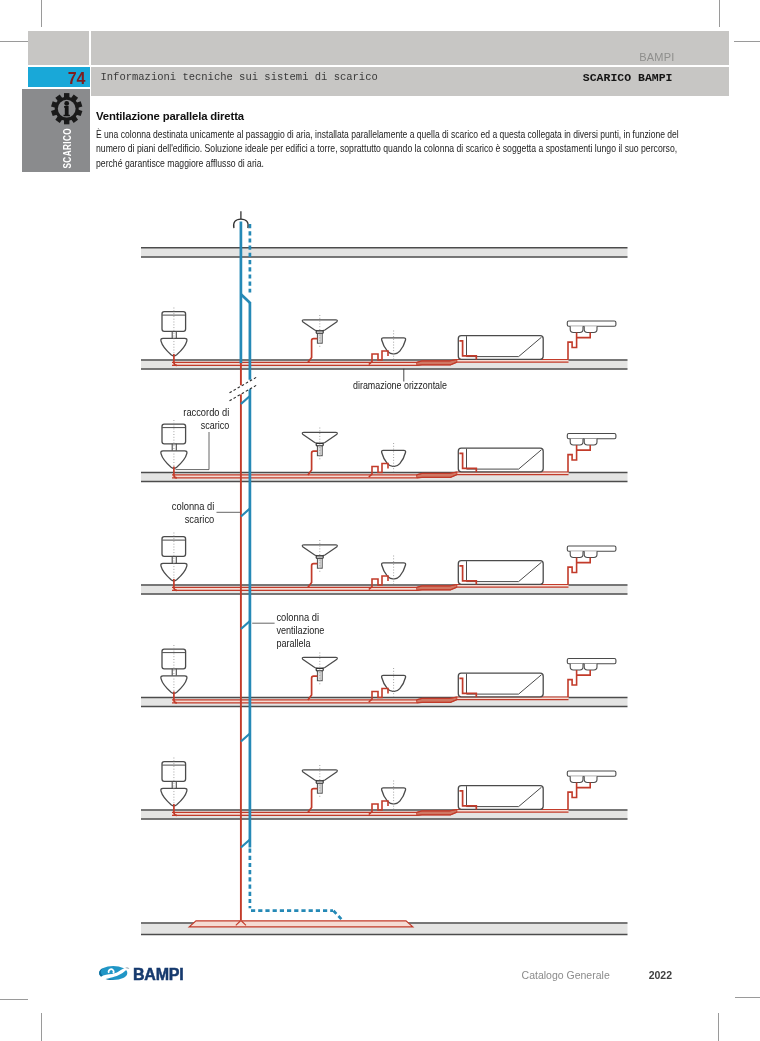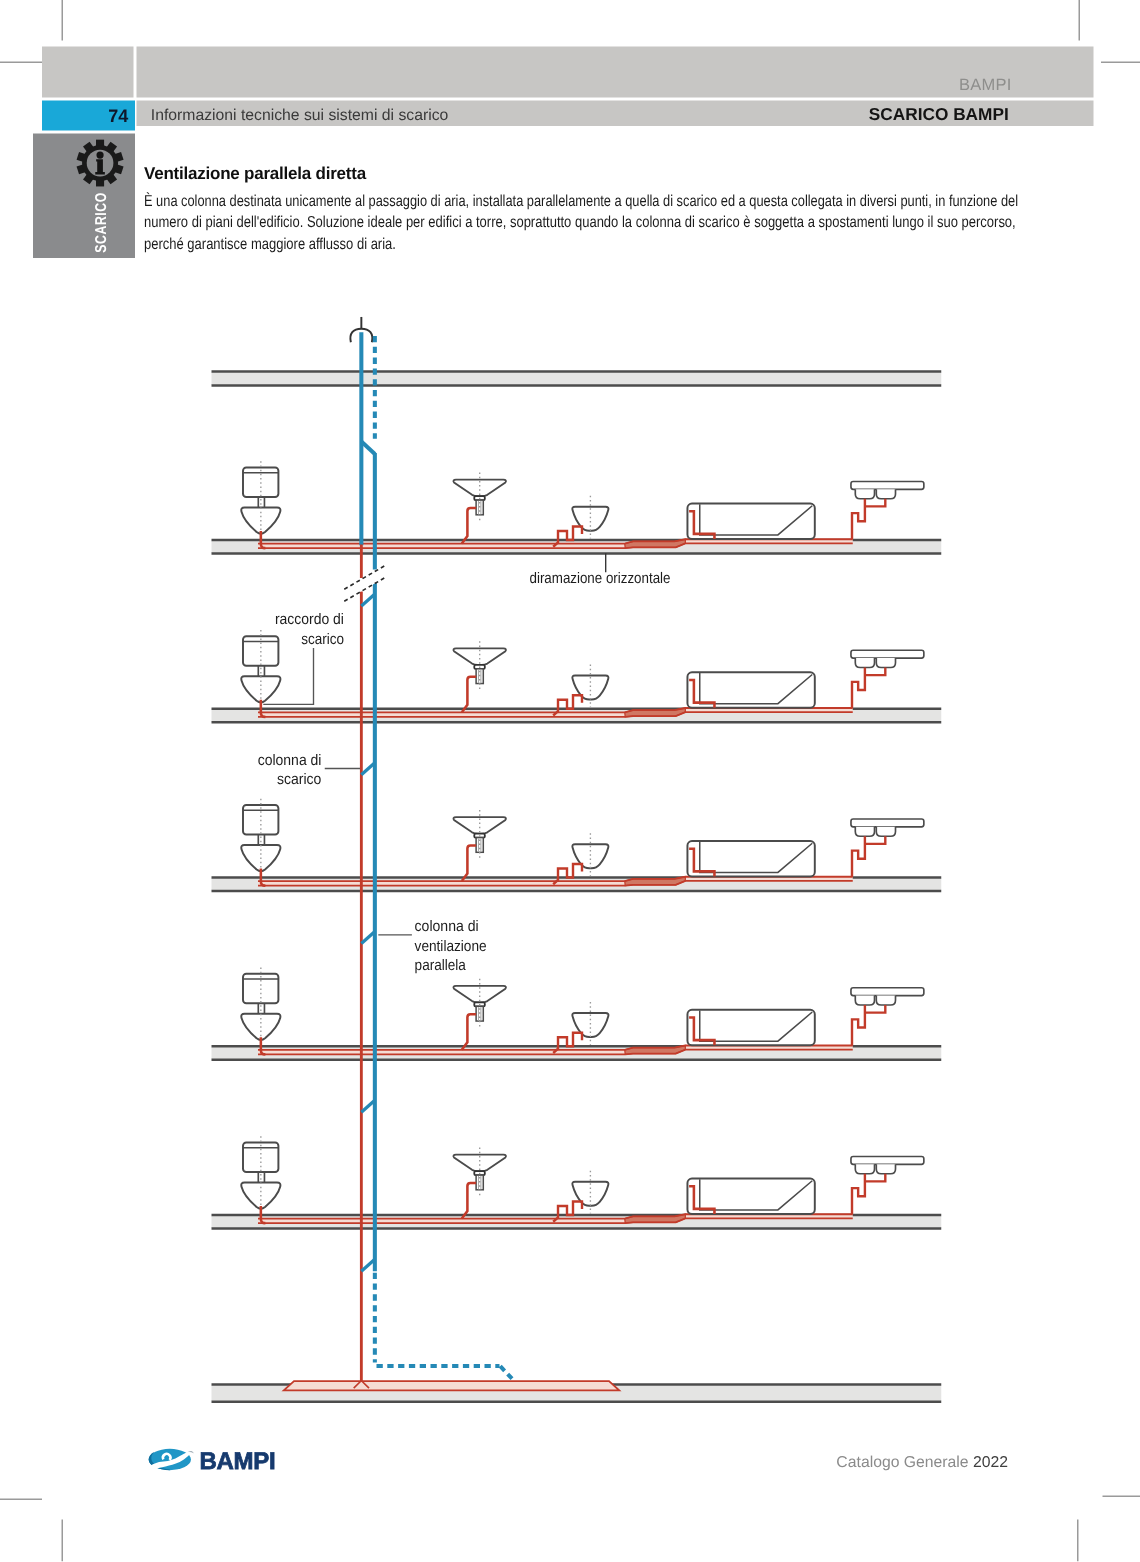--- a/index.html
+++ b/index.html
@@ -26,24 +26,24 @@
 
 <div class="abs" style="left:718px;top:1013px;width:1px;height:28px;background:#9a9a9a;"></div>
 
 <div class="abs" style="left:28px;top:30.5px;width:61px;height:34px;background:#c7c6c4;"></div>
 
 <div class="abs" style="left:91px;top:30.5px;width:637.5px;height:34px;background:#c7c6c4;">
   <div class="abs" style="right:54px;bottom:2px;font-size:11px;color:#8e8e8c;letter-spacing:0.2px;">BAMPI</div>
 </div>
 
 <div class="abs" style="left:28px;top:66.5px;width:61.5px;height:20.5px;background:#19a8d8;">
-  <div class="abs" style="right:4px;top:3.5px;font-size:12px;font-weight:bold;color:#0f172a;">74</div>
-</div>
-
-<div class="abs" style="left:91px;top:66.5px;width:637.5px;height:17px;background:#c7c6c4;">
+  <div class="abs" style="right:4px;top:3.5px;font-size:16px;font-weight:bold;color:#7f1d1d;">74</div>
+</div>
+
+<div class="abs" style="left:91px;top:66.5px;width:637.5px;height:29px;background:#c7c6c4;font-family:Liberation Mono, monospace;">
 
   <div class="abs" style="left:9.5px;top:4.5px;font-size:10.5px;color:#3a3a3a;">Informazioni tecniche sui sistemi di scarico</div>
 
   <div class="abs" style="right:56px;top:4px;font-size:11.5px;font-weight:bold;color:#141414;">SCARICO BAMPI</div>
 </div>
 
 <div class="abs" style="left:22px;top:89px;width:67.5px;height:83px;background:#8a8b8d;">
 <svg width="68" height="83" viewBox="0 0 68 83" style="position:absolute;left:0;top:0;">
 
   <g transform="translate(44.7,19.7)">
@@ -234,13 +234,13 @@
 <svg class="abs" style="left:98px;top:964px;" width="33" height="18" viewBox="0 0 33 18">
   <ellipse cx="15.2" cy="9" rx="14.1" ry="7.1" fill="#2096c6"></ellipse>
   <path d="M15.2,16.1 C7.3,16.1 1.1,12.9 1.1,9 C1.1,7 2.6,5.2 4.9,3.9 C3.4,5.4 2.7,6.9 2.9,8.6 C3.3,12.2 8.6,15 15.2,15.7 Z" fill="#0f6f9e"></path>
   <path d="M0.6,14.8 C3,12 7,10.5 11,10.3 C15,10.1 18.5,8.8 21,7.2 C23.5,5.6 25.8,4.4 28.2,3.8 C29.3,3.6 30,4.2 29.2,5 C26.5,7.8 23,10.5 18.8,11.9 C14,13.5 6,15.5 2,15.5 C0.8,15.5 0.2,15.2 0.6,14.8 Z" fill="#fff"></path>
   <path d="M10.9,8.9 A2.5,2.5 0 1 1 15.1,9.3" fill="none" stroke="#fff" stroke-width="1.7"></path>
   <path d="M27.2,3.9 C28.3,3.5 29.6,3.4 30.4,3.8 L31.4,5 C30.6,4.4 29,4.1 27.2,3.9 Z" fill="#8a9aa6"></path>
 </svg>
 
 <div class="abs" style="left:133px;top:965.5px;font-size:16px;font-weight:bold;color:#163a6e;letter-spacing:-0.2px;-webkit-text-stroke:0.5px #163a6e;">BAMPI</div>
 
-<div class="abs" style="right:88px;top:969px;font-size:10.5px;color:#8b8b8b;">Catalogo Generale <span style="font-weight:normal;color:#3f3f3f;">2022</span></div>
+<div class="abs" style="right:88px;top:969px;font-size:10.5px;color:#8b8b8b;">Catalogo Generale <span style="font-weight:bold;color:#3f3f3f;margin-left:36px;">2022</span></div>
 
 </body></html>

